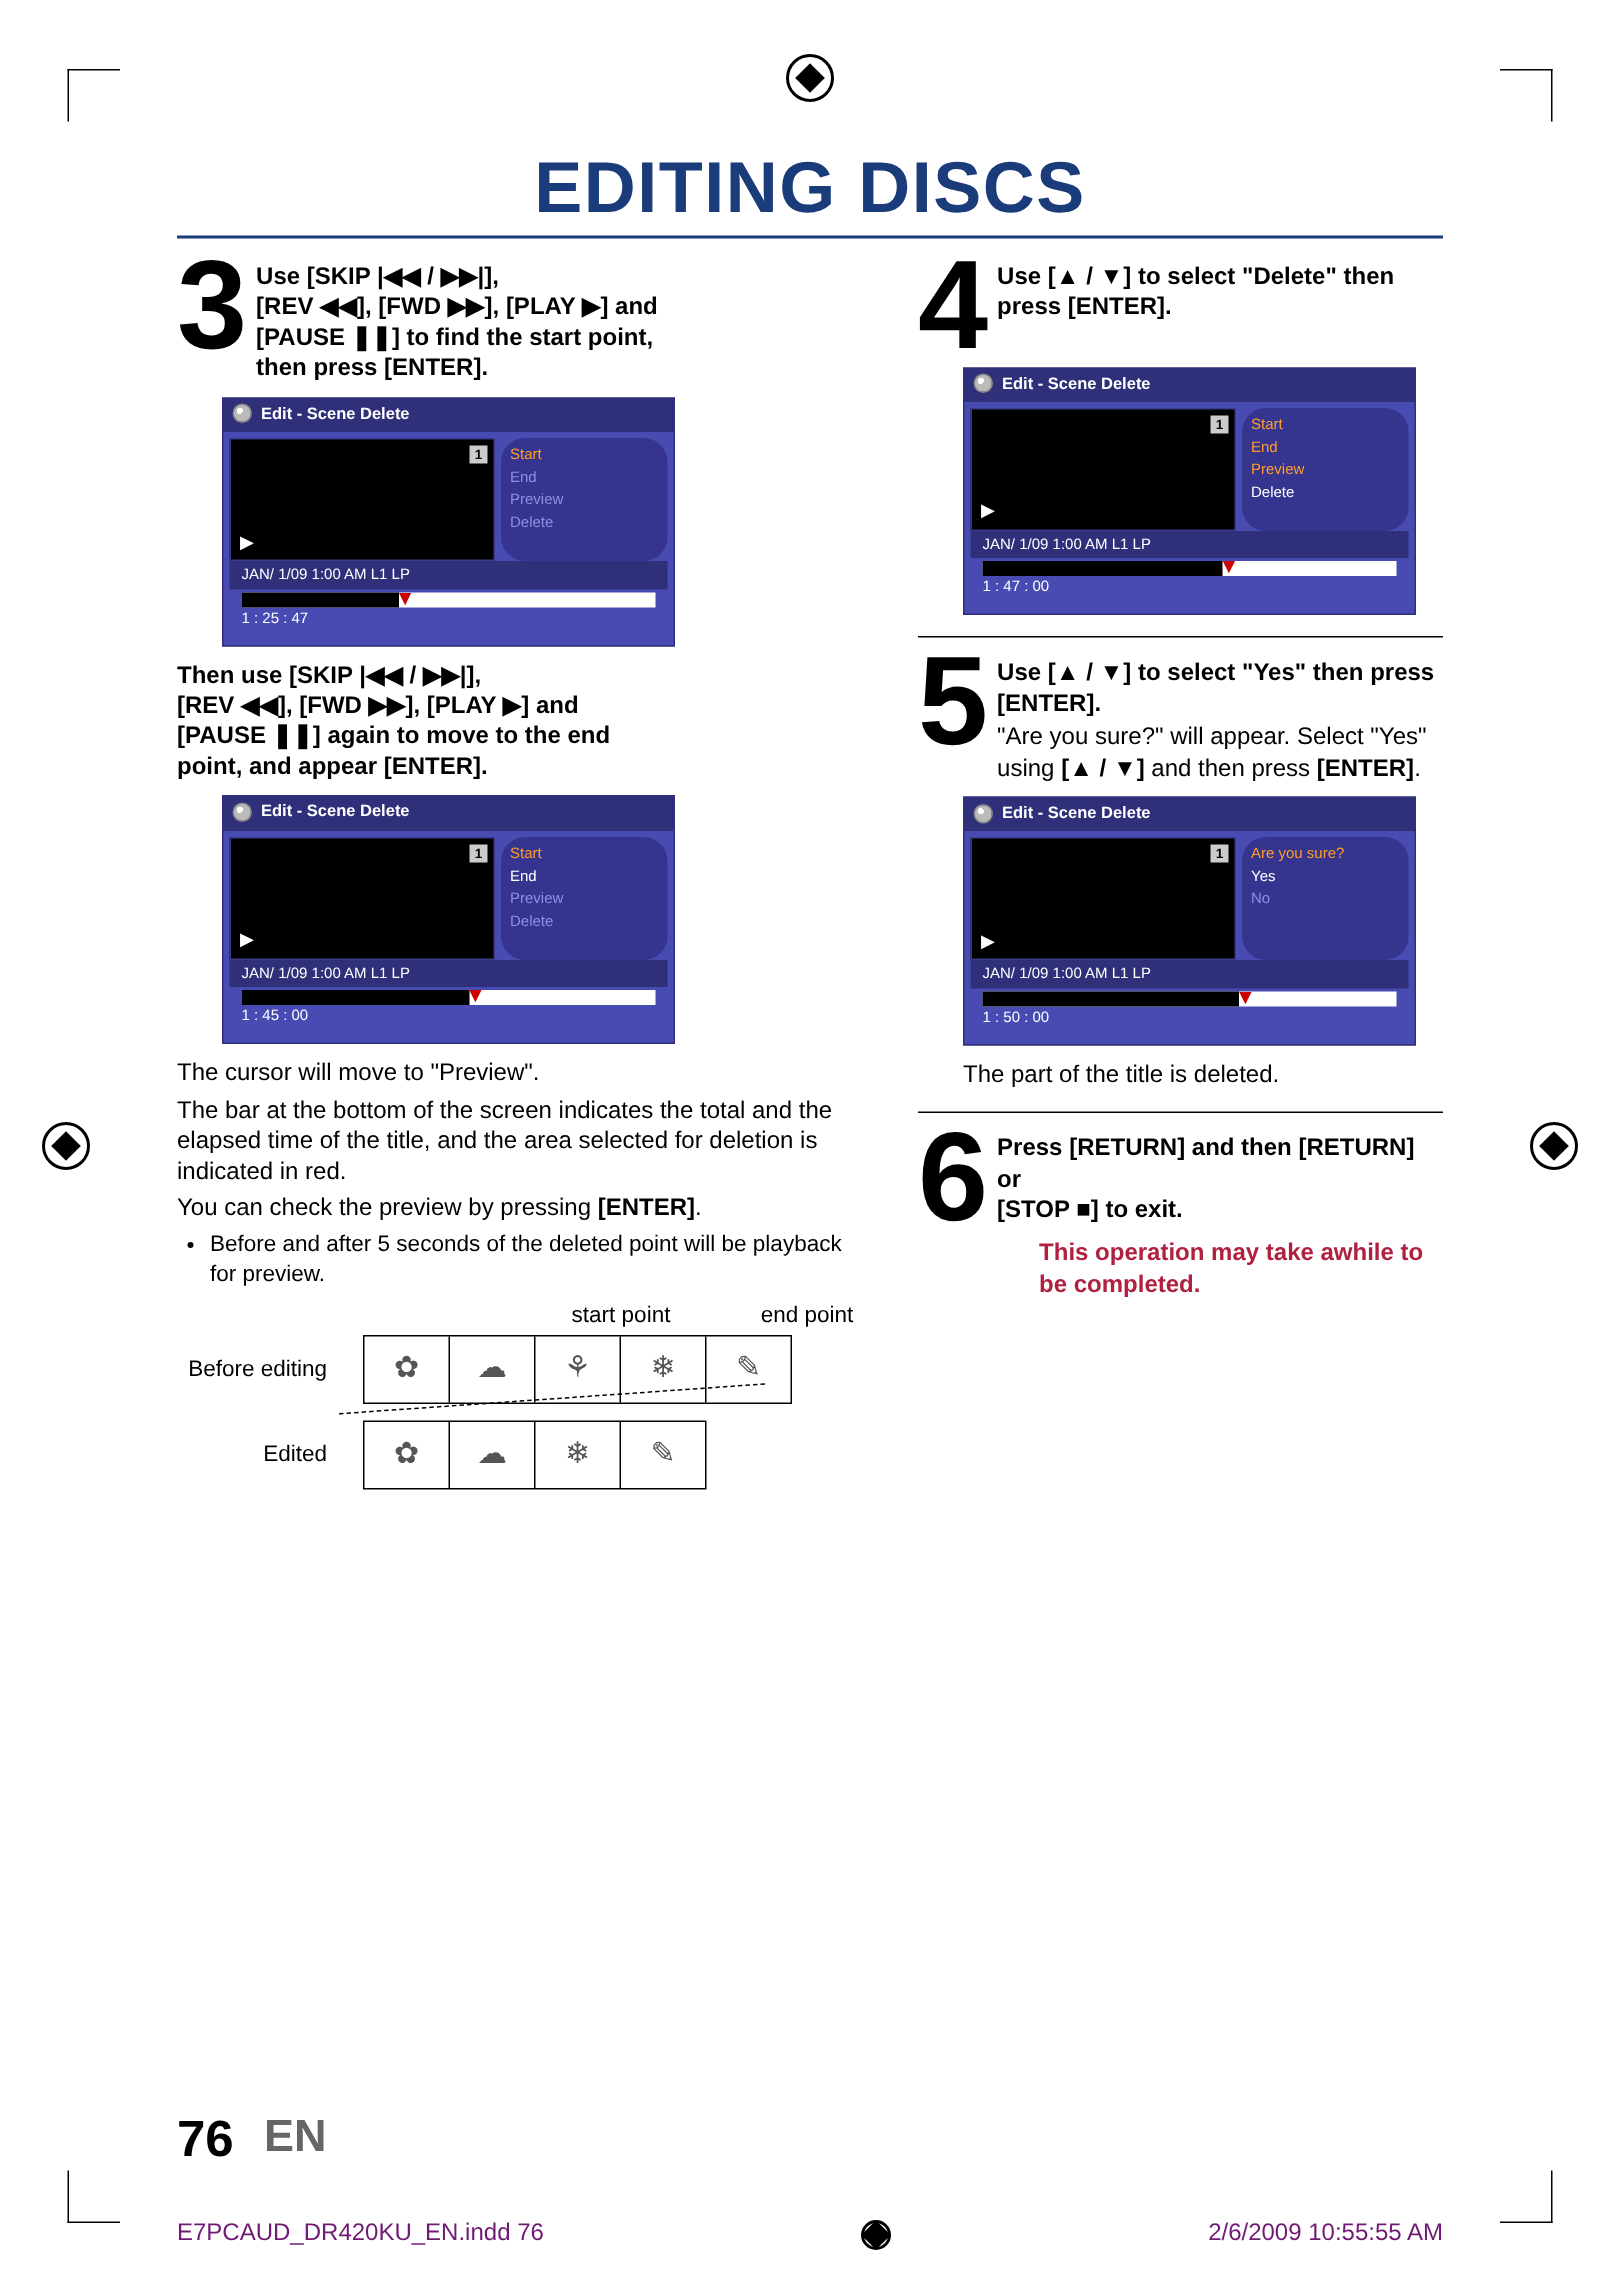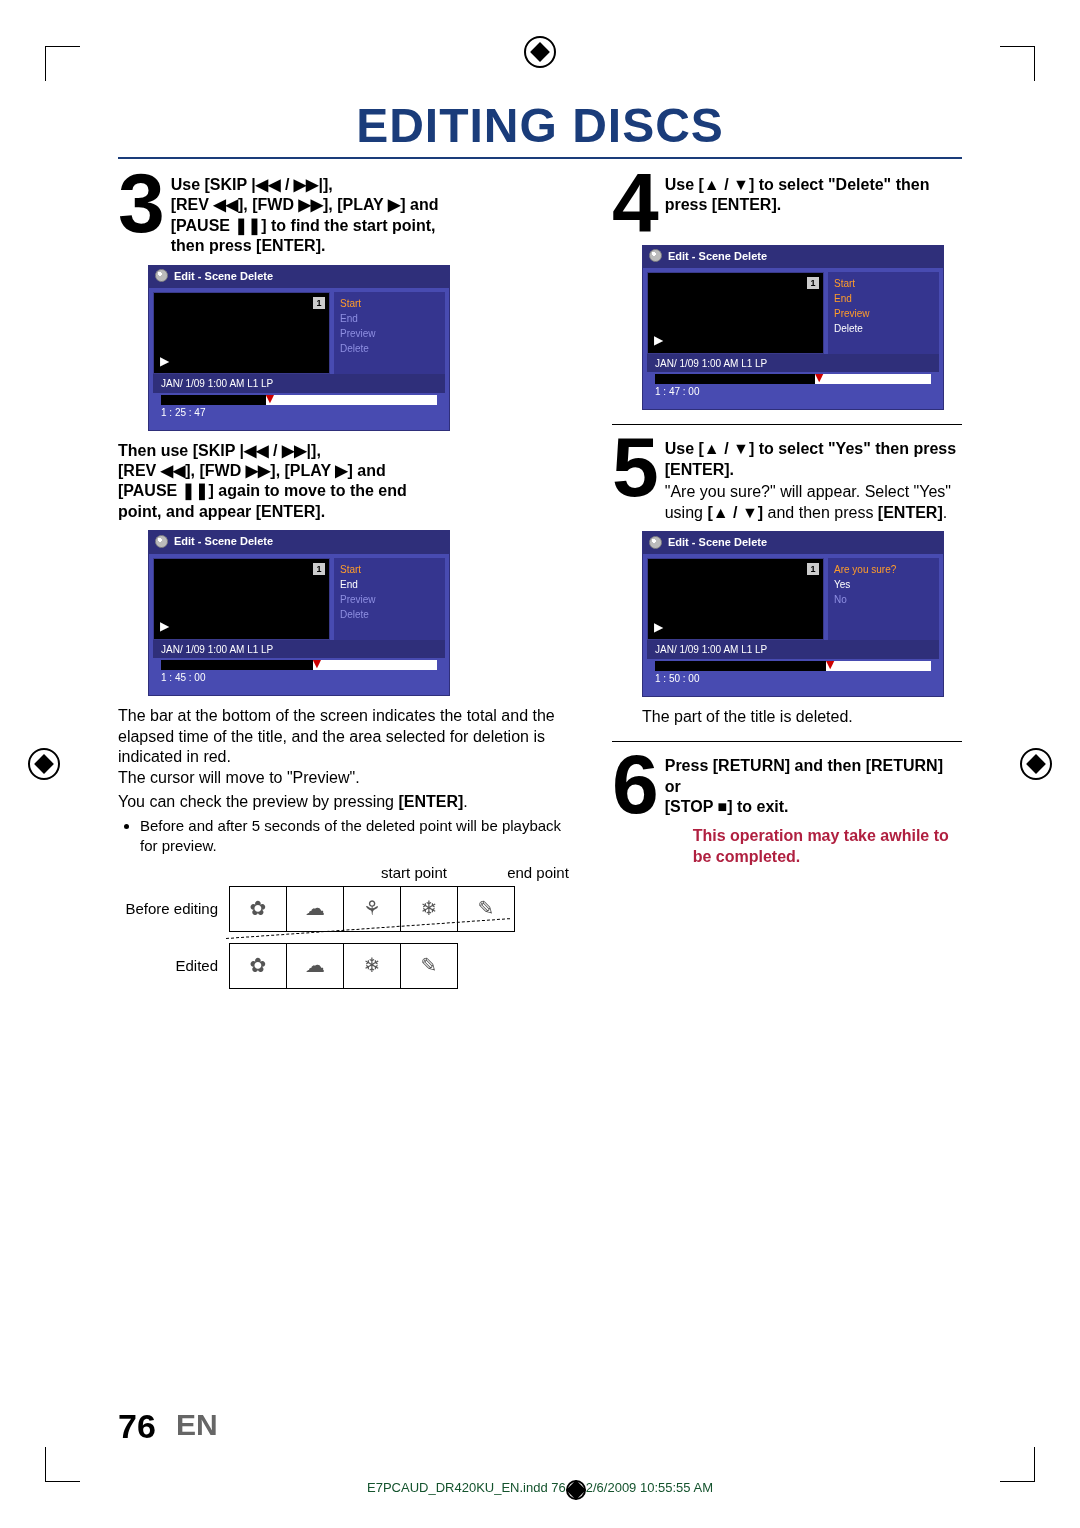--- a/index.html
+++ b/index.html
@@ -62,52 +62,52 @@
     width:11px;height:11px;border-radius:50%;
     background: radial-gradient(circle at 35% 35%, #fff 0 20%, #bbb 21% 100%);
     border:1px solid #888;
   }
   .panel-body { background:#484bb1; padding:4px; }
   .pb-row { display:flex; gap:4px; }
   .pb-left { width:175px; height:80px; background:#000; border:1px solid #3a3a8a; position:relative; }
   .pb-left .play { position:absolute; left:6px; bottom:4px; color:#fff; font-size:12px; }
   .pb-left .one  { position:absolute; right:4px; top:4px; width:12px;height:12px;
     background:#ccc;color:#000;font-size:9px;font-weight:700;text-align:center;line-height:12px; }
-  .pb-right { flex:1; background:#35358f; padding:4px 6px; font-size:10px; line-height:1.5; }
+  .pb-right { flex:1; background:#35358f; padding:4px 6px; font-size:10px; line-height:1.5;border-radius:16px; }
   .pb-right .dim { color:#8e8fe2; }
   .pb-right .hot { color:#ff9c2a; }
   .panel-status { background:#2f2f7a; padding:4px 8px 2px; font-size:10px; }
   .panel-bar { position:relative; height:10px; margin:2px 8px 2px; background:#fff; }
   .panel-bar .fill { position:absolute; left:0; top:0; bottom:0; background:#000; }
   .panel-bar .mark { position:absolute; top:-2px; color:#c00; font-size:14px; line-height:10px; }
   .panel-time { padding:0 8px 6px; font-size:10px; }
 
   ul.bullet { margin:4px 0 8px 12px; padding:0; }
   ul.bullet li { margin:0 0 2px 10px; font-size:15px; }
 
   .filmwrap { margin-top:8px; font-size:15px; }
   .film-lbls { display:flex; margin-left:130px; gap:32px; }
   .film-lbls span { width:76px; text-align:center;margin-left:48px; }
-  .film-row { display:flex; align-items:center; gap:11px; margin:4px 0; }
+  .film-row { display:flex; align-items:center; gap:24px; margin:4px 0; }
   .film-row .cap { width:100px; text-align:right; }
   .film-row .strip { display:flex; border:1px solid #000; }
   .film-row .fr { width:56px;height:44px;border-right:1px solid #000;
     display:flex;align-items:center;justify-content:center;font-size:20px;color:#555;}
   .film-row .fr:last-child{border-right:none;}
   .dash { border-top:1px dashed #000; margin:6px 0 2px 108px; width:284px; transform:skewY(-4deg); transform-origin:left; }
 
   .warn { color:#b02040; font-weight:700; line-height:1.35; margin:7px 0 0 28px; }
 
   hr.sep { border:none; border-top:1px solid #000; margin:14px 0 10px; }
 
   .pgnum { position:absolute; left:0; bottom:-6px; font-size:34px; font-weight:800; }
   .pglang{ position:absolute; left:58px; bottom:-2px; font-size:30px; font-weight:700; color:#666; }
 
   .footer { position:absolute; left:0; right:0; bottom:-60px; display:flex;
-    justify-content:center; font-size:13px; color:#14532d; }
+    justify-content:space-between; font-size:16px; color:#701a75; }
 </style>
 </head>
 <body>
 
 <div class="crop-tl"></div>
 <div class="crop-tr"></div>
 <div class="crop-bl"></div>
 <div class="crop-br"></div>
 <div class="reg-top">
     <div class="reg-mark"></div>
@@ -197,22 +197,22 @@
           </div>
           <div class="panel-status">JAN/ 1/09 1:00 AM L1   LP</div>
           <div class="panel-bar">
               <div class="fill" style="width:55%"></div>
               <div class="mark" style="left:54%">▼</div>
             </div>
           <div class="panel-time">1 : 45 : 00</div>
         </div>
       </div>
 
+      <div>The cursor will move to "Preview".</div>
       <div style="margin-top:4px;">The bar at the bottom of the screen indicates the total and the elapsed time of the title, and the area selected for deletion is indicated in red.</div>
-      <div>The cursor will move to "Preview".</div>
       <div style="margin-top:4px;">
         <span>You can check the preview by pressing </span><b>[ENTER]</b><span>.</span>
       </div>
       <ul class="bullet">
           <li>Before and after 5 seconds of the deleted point will be playback for preview.</li>
         </ul>
 
       
       <div class="filmwrap">
         <div class="film-lbls" style="margin-left:210px; gap:0;">

